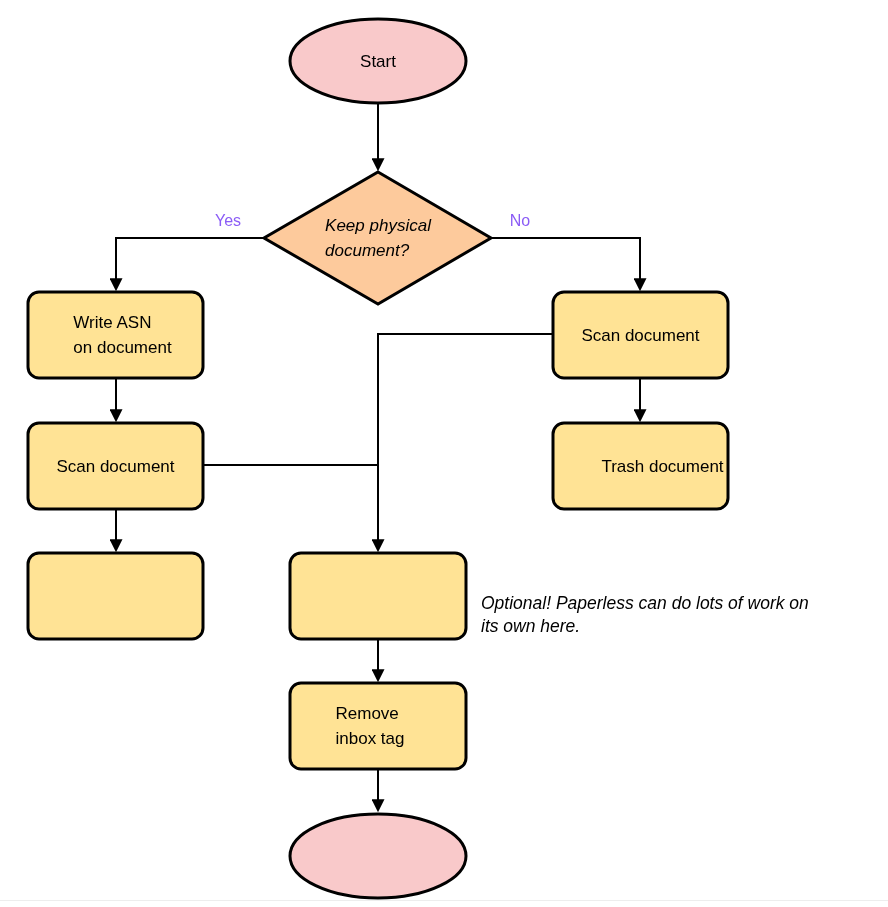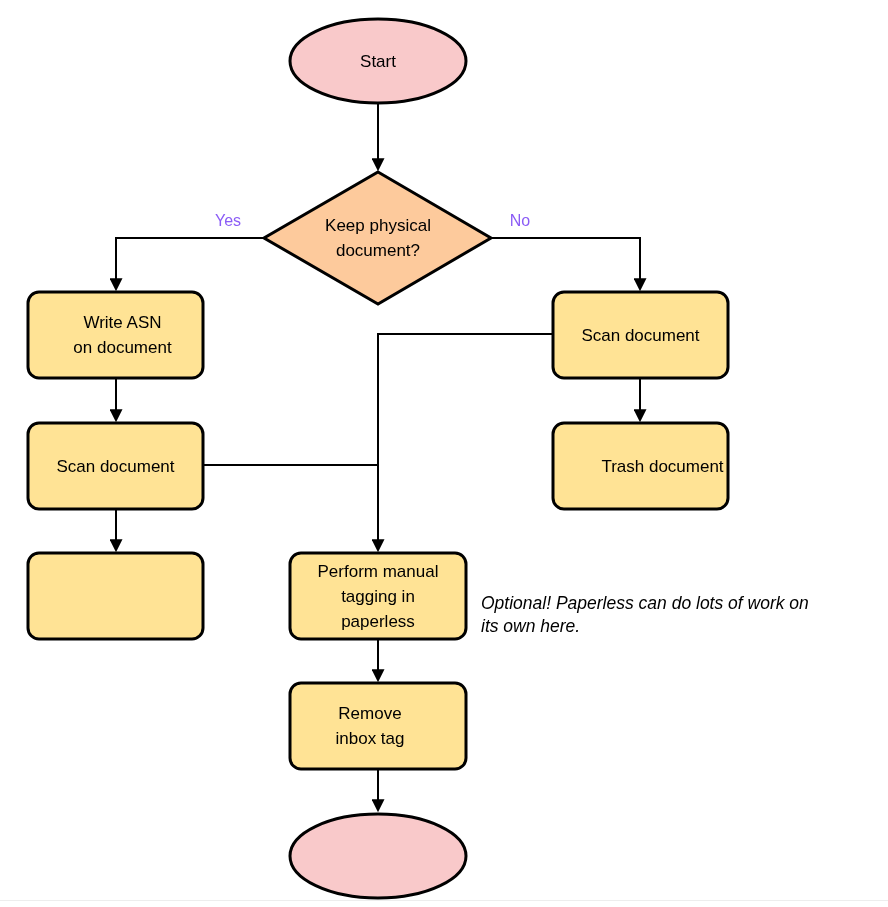--- a/index.html
+++ b/index.html
@@ -13,21 +13,21 @@
   .canvas{position:relative;width:888px;height:907px;background:#ffffff;overflow:hidden;}
   .canvas svg{position:absolute;left:0;top:0;}
   .shape{stroke:var(--stroke-color);stroke-width:3;}
   .shape-terminator{fill:var(--terminator-fill);}
   .shape-decision{fill:var(--decision-fill);}
   .shape-process{fill:var(--process-fill);}
   .edge{fill:none;stroke:var(--stroke-color);stroke-width:2;}
   .arrowhead{fill:var(--stroke-color);}
   .node-label{
     position:absolute;display:flex;align-items:center;justify-content:center;
-    text-align:center;white-space:pre-line;
+    text-align:left;white-space:pre-line;
     font-size:17px;line-height:25px;color:#000;
   }
   .edge-label{
     position:absolute;display:flex;align-items:center;justify-content:center;
     font-size:16px;color:#8b5cf6;background:#fff;padding:0 2px;
   }
   .annotation{
     position:absolute;left:481px;top:592px;width:414px;
     font-size:17.5px;line-height:23px;font-style:italic;color:#000;
     white-space:pre-line;text-align:left;
@@ -63,30 +63,27 @@
     <rect class="shape shape-process" x="28" y="423" width="175" height="86" rx="11"></rect>
     <rect class="shape shape-process" x="28" y="553" width="175" height="86" rx="11"></rect>
     <rect class="shape shape-process" x="553" y="292" width="175" height="86" rx="11"></rect>
     <rect class="shape shape-process" x="553" y="423" width="175" height="86" rx="11"></rect>
     <rect class="shape shape-process" x="290" y="553" width="176" height="86" rx="11"></rect>
     <rect class="shape shape-process" x="290" y="683" width="176" height="86" rx="11"></rect>
     <ellipse class="shape shape-terminator" cx="378" cy="856" rx="88" ry="42"></ellipse>
   </svg>
 
   <div class="node-label" style="left:290px;top:19px;width:176px;height:84px;">Start</div>
-  <div class="node-label" style="left:270px;top:176px;width:216px;height:124px;">Keep physical
+  <div class="node-label" style="left:270px;top:176px;width:216px;height:124px;font-style:italic;">Keep physical
 document?</div>
   <div class="node-label" style="left:28px;top:292px;width:189px;height:86px;border-radius:31px;">Write ASN
 on document</div>
   <div class="node-label" style="left:28px;top:423px;width:175px;height:86px;">Scan document</div>
   <div class="node-label" style="left:553px;top:292px;width:175px;height:86px;">Scan document</div>
   <div class="node-label" style="left:553px;top:423px;width:175px;height:86px;padding-left:44px;">Trash document</div>
-  <div class="node-label" style="left:290px;top:553px;width:176px;height:86px;">Perform manual
-tagging in
-paperless</div>
   <div class="node-label" style="left:290px;top:683px;width:160px;height:86px;">Remove
 inbox tag</div>
 
   <div class="edge-label" style="left:204px;top:209px;width:48px;height:24px;">Yes</div>
   <div class="edge-label" style="left:498px;top:209px;width:44px;height:24px;">No</div>
 
   <div class="annotation">Optional! Paperless can do lots of work on
 its own here.</div>
 
   <div class="bottom-divider"></div>

